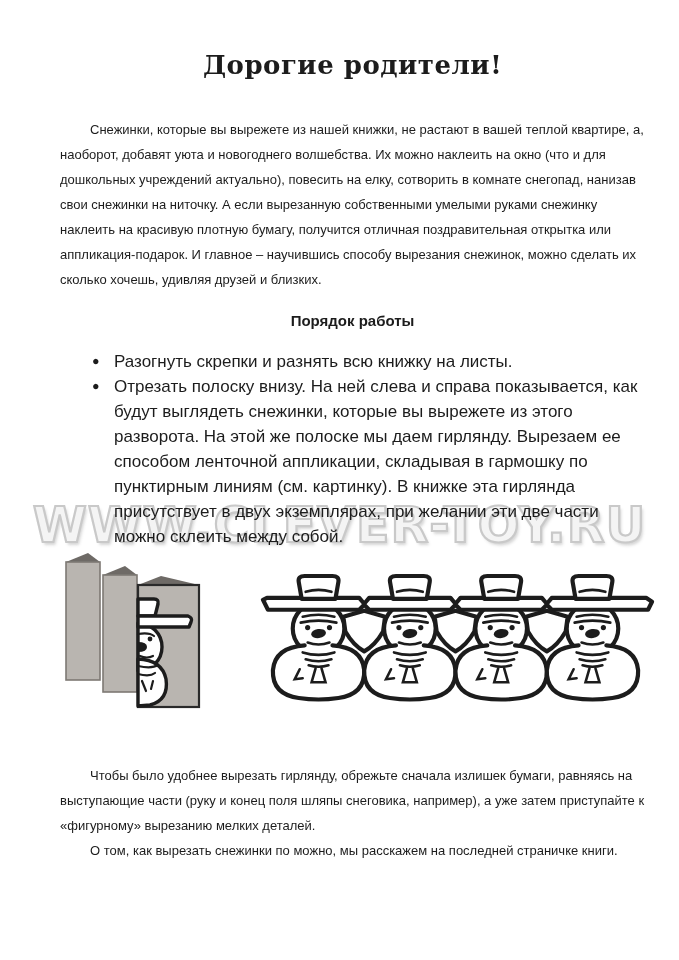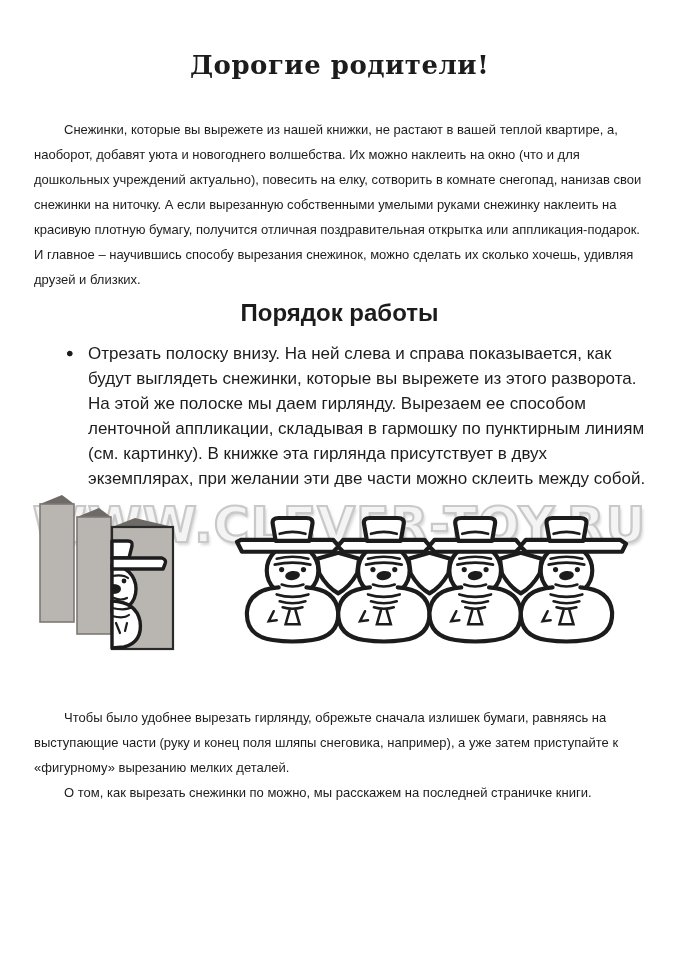--- a/index.html
+++ b/index.html
@@ -6,29 +6,29 @@
     --ink:#1c1c1c;
     --panel-gray:#b9b5b0;
     --fold-dark:#6e6a66;
     --watermark-gray:#c9c9c9;
   }
   html,body{margin:0;padding:0;background:#ffffff;}
   .page{
     position:relative;width:679px;height:960px;background:#fff;overflow:hidden;
     font-family:"Liberation Sans",sans-serif;color:var(--ink,#1c1c1c);
   }
-  .content{position:relative;z-index:1;}
+  .content{position:relative;z-index:1;padding-left:26px;}
   .title{
     font-family:"DejaVu Serif",serif;font-weight:bold;font-size:26px;line-height:30px;
     text-align:center;margin:50px 0 0;letter-spacing:0.5px;
   }
   .body{font-size:13px;line-height:25px;margin:0 33px 0 34px;}
   .indent{text-indent:30px;}
   .intro{margin-top:37px;}
-  .section{font-size:24px;line-height:26px;font-weight:bold;text-align:center;margin:8px 0 0;}
+  .section{font-size:15px;line-height:26px;font-weight:bold;text-align:center;margin:16px 0 0;}
   .steps{list-style:none;margin:15px 0 0;padding:0 30px 0 88px;}
   .steps li{position:relative;font-size:17px;line-height:25px;}
   .dot{position:absolute;left:-22px;top:0;font-size:12.5px;}
   .illustration{position:relative;height:202px;margin-top:0;}
   .paper{position:absolute;left:36px;top:2px;}
   .garland{position:absolute;left:233px;top:24px;}
   .watermark{position:absolute;left:0;width:100%;text-align:center;white-space:nowrap;z-index:0;
     font-family:"DejaVu Sans",sans-serif;font-weight:bold;margin-top:48px;}
   .watermark-mid{
     top:449px;font-size:49px;letter-spacing:1px;color:#f4f4f4;
@@ -65,20 +65,21 @@
 
     <h1 class="title">Дорогие родители!</h1>
 
     <p class="body indent intro">Снежинки, которые вы вырежете из нашей книжки, не растают в вашей теплой квартире, а, наоборот, добавят уюта и новогоднего волшебства. Их можно наклеить на окно (что и для дошкольных учреждений актуально), повесить на елку, сотворить в комнате снегопад, нанизав свои снежинки на ниточку. А если вырезанную собственными умелыми руками снежинку наклеить на красивую плотную бумагу, получится отличная поздравительная открытка или аппликация-подарок. И главное – научившись способу вырезания снежинок, можно сделать их сколько хочешь, удивляя друзей и близких.</p>
 
     <h2 class="section">Порядок работы</h2>
 
     <ul class="steps">
       <li>
         <span class="dot">●</span>
+        <span>Разогнуть скрепки и разнять всю книжку на листы.</span>
       </li>
       <li>
         <span class="dot">●</span>
         <span>Отрезать полоску внизу. На ней слева и справа показывается, как будут выглядеть снежинки, которые вы вырежете из этого разворота. На этой же полоске мы даем гирлянду. Вырезаем ее способом ленточной аппликации, складывая в гармошку по пунктирным линиям (см. картинку). В книжке эта гирлянда присутствует в двух экземплярах, при желании эти две части можно склеить между собой.</span>
       </li>
     </ul>
 
     <div class="illustration">
 
       <svg class="paper" width="140" height="158" viewBox="0 -4 140 158" aria-hidden="true">

